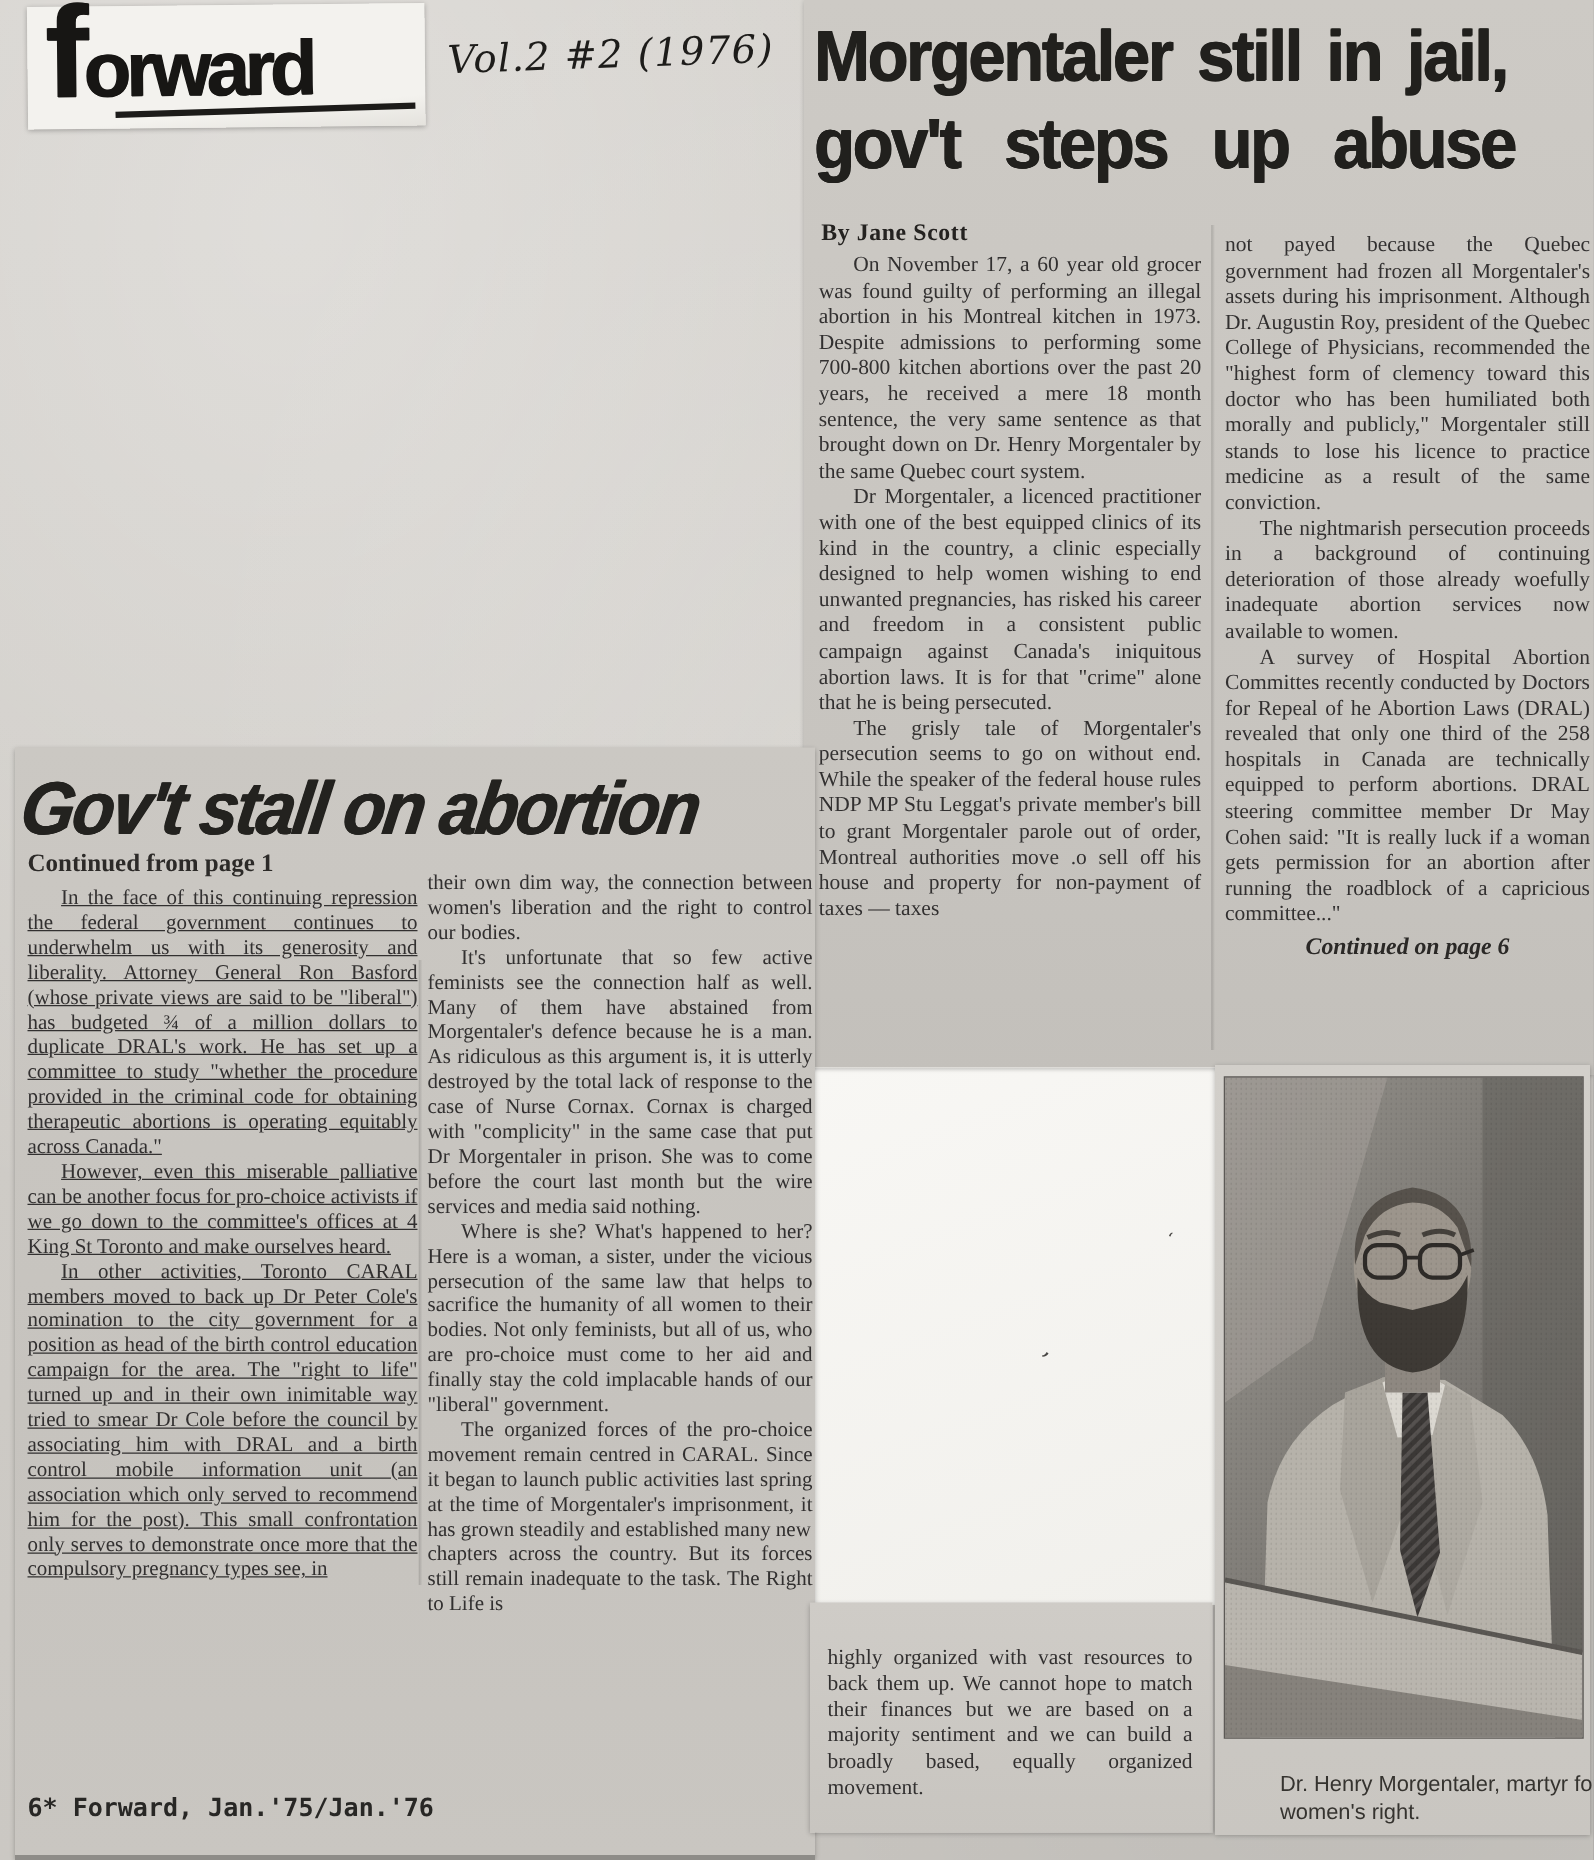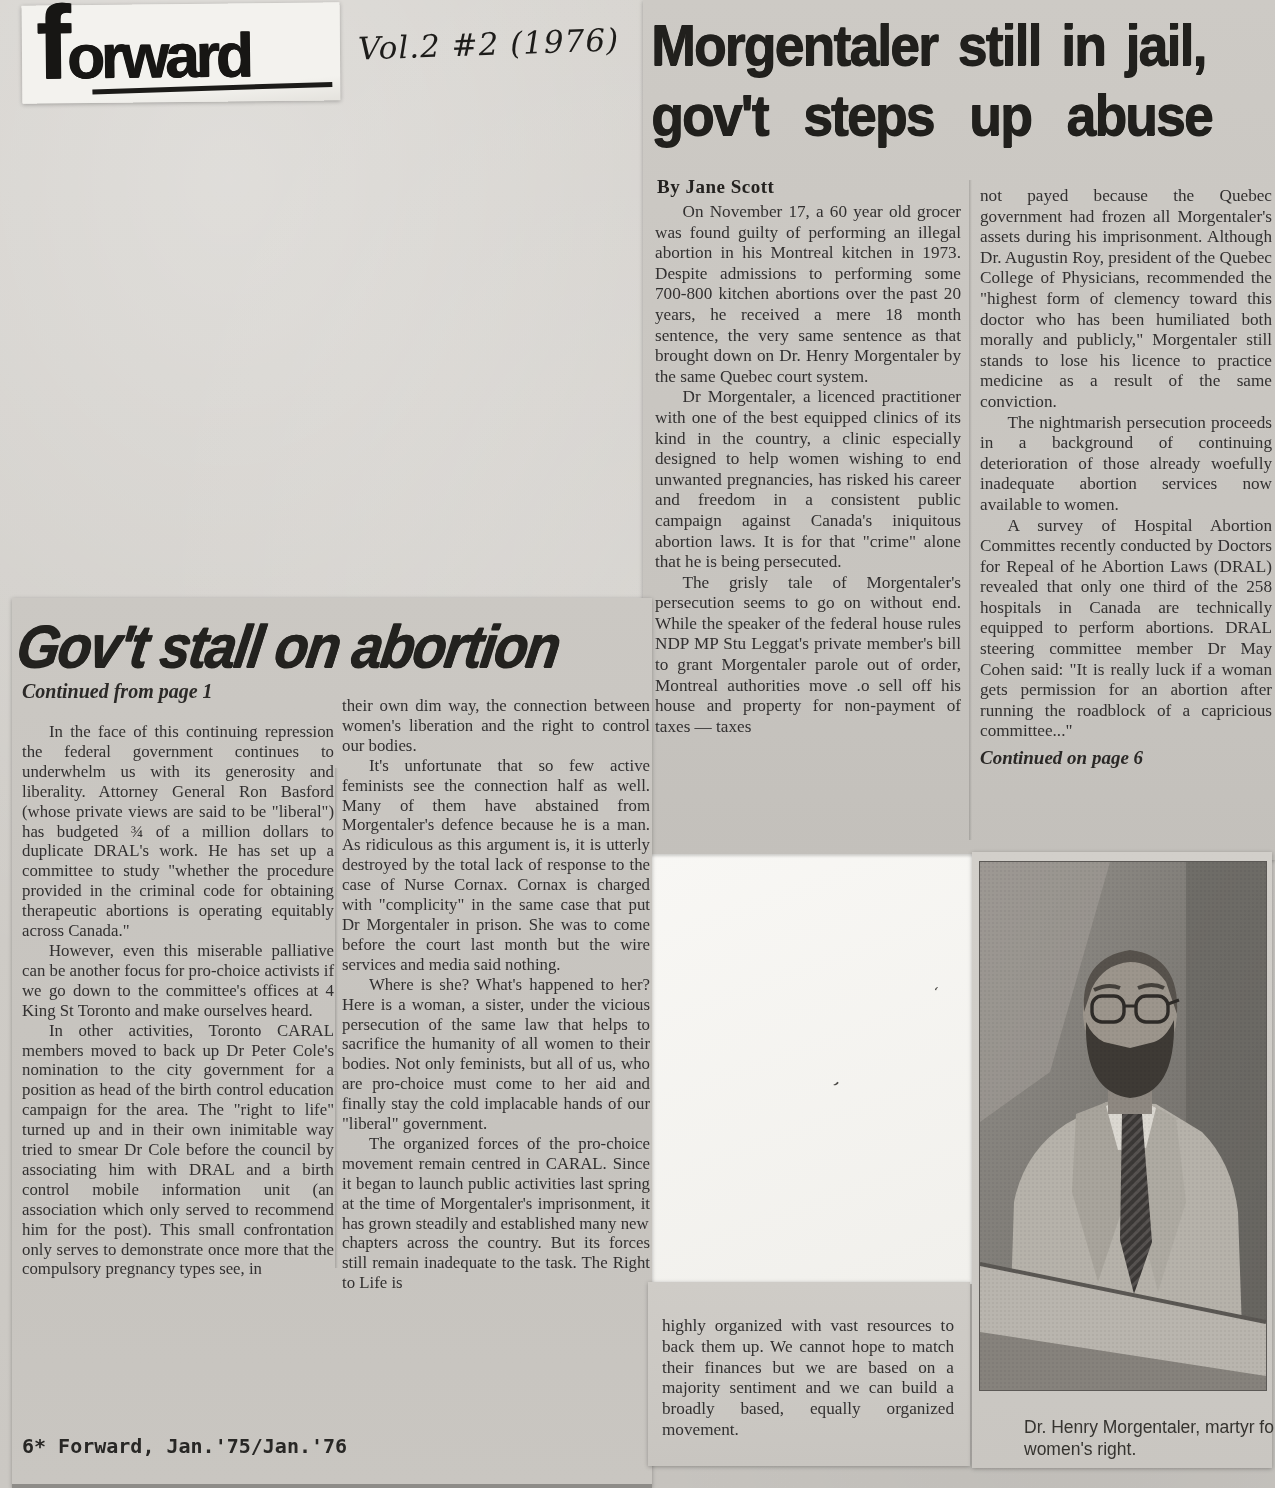--- a/index.html
+++ b/index.html
@@ -49,21 +49,21 @@
   .headline .hl2{display:block;word-spacing:.42em;}
   .headline .hl1{display:block;word-spacing:.14em;}
   .byline{position:absolute;left:14px;top:176px;font-weight:bold;font-size:19px;
     letter-spacing:.5px;color:#242220;}
   .newscol{position:absolute;font-size:17.2px;line-height:20.6px;text-align:justify;
     color:#323030;}
   .newscol p{margin:0;text-indent:1.6em;}
   .newscol p.noindent{text-indent:0;}
   .main-col1{left:12px;top:202px;width:306px;font-family:Liberation Serif, serif;}
   .main-col2{left:337px;top:186px;width:292px;}
-  .continued-on{font-style:italic;font-weight:bold;text-align:left;font-size:19px;
+  .continued-on{font-style:italic;font-weight:bold;text-align:center;font-size:19px;
     margin-top:6px;color:#2a2826;}
   .seam{position:absolute;background:linear-gradient(90deg,rgba(0,0,0,.16),rgba(0,0,0,0));width:3px;}
   .main-seam{left:326px;top:180px;height:660px;}
 
   
   .white-area{
     position:absolute;left:645px;top:854px;width:330px;height:430px;
     background:linear-gradient(160deg,#f8f7f4,#f1f0ec);box-shadow:inset 0 2px 3px rgba(0,0,0,.18);
   }
   .stray{position:absolute;color:#4a4845;font-size:20px;font-family:"DejaVu Serif",serif;}
@@ -76,24 +76,24 @@
     background:linear-gradient(180deg,#cbc8c3,#c6c3be 60%,#c9c6c1);
     border-bottom:4px solid #8e8c88;
   }
   .left-headline{
     position:absolute;left:10px;top:14px;width:626px;white-space:nowrap;
     font-family:"Liberation Sans",sans-serif;font-weight:bold;font-style:italic;
     font-size:60px;color:#23221f;letter-spacing:-2px;
     transform:skewX(-8deg) scaleX(.92);transform-origin:left top;
     text-shadow:1px 0 0 #23221f,.5px .5px 0 #23221f;
   }
-  .continued-from{position:absolute;left:10px;top:82px;font-style:italic;font-size:20px;
+  .continued-from{position:absolute;left:10px;top:82px;font-size:20px;
     font-weight:bold;color:#2c2a28;}
   .left-col{font-size:16.8px;line-height:19.9px;}
-  .left-col1{left:10px;top:124px;width:312px;}
+  .left-col1{left:10px;top:110px;width:312px;text-decoration:underline;}
   .left-col2{left:330px;top:98px;width:308px;}
   .left-seam{left:323px;top:170px;height:500px;}
   .gap-above{margin-top:15px;}
   .page-footer{
     position:absolute;left:10px;top:836px;width:360px;
     font-family:"DejaVu Sans Mono",monospace;font-size:20px;font-weight:bold;
     color:#282725;letter-spacing:0;white-space:nowrap;
   }
 
   

